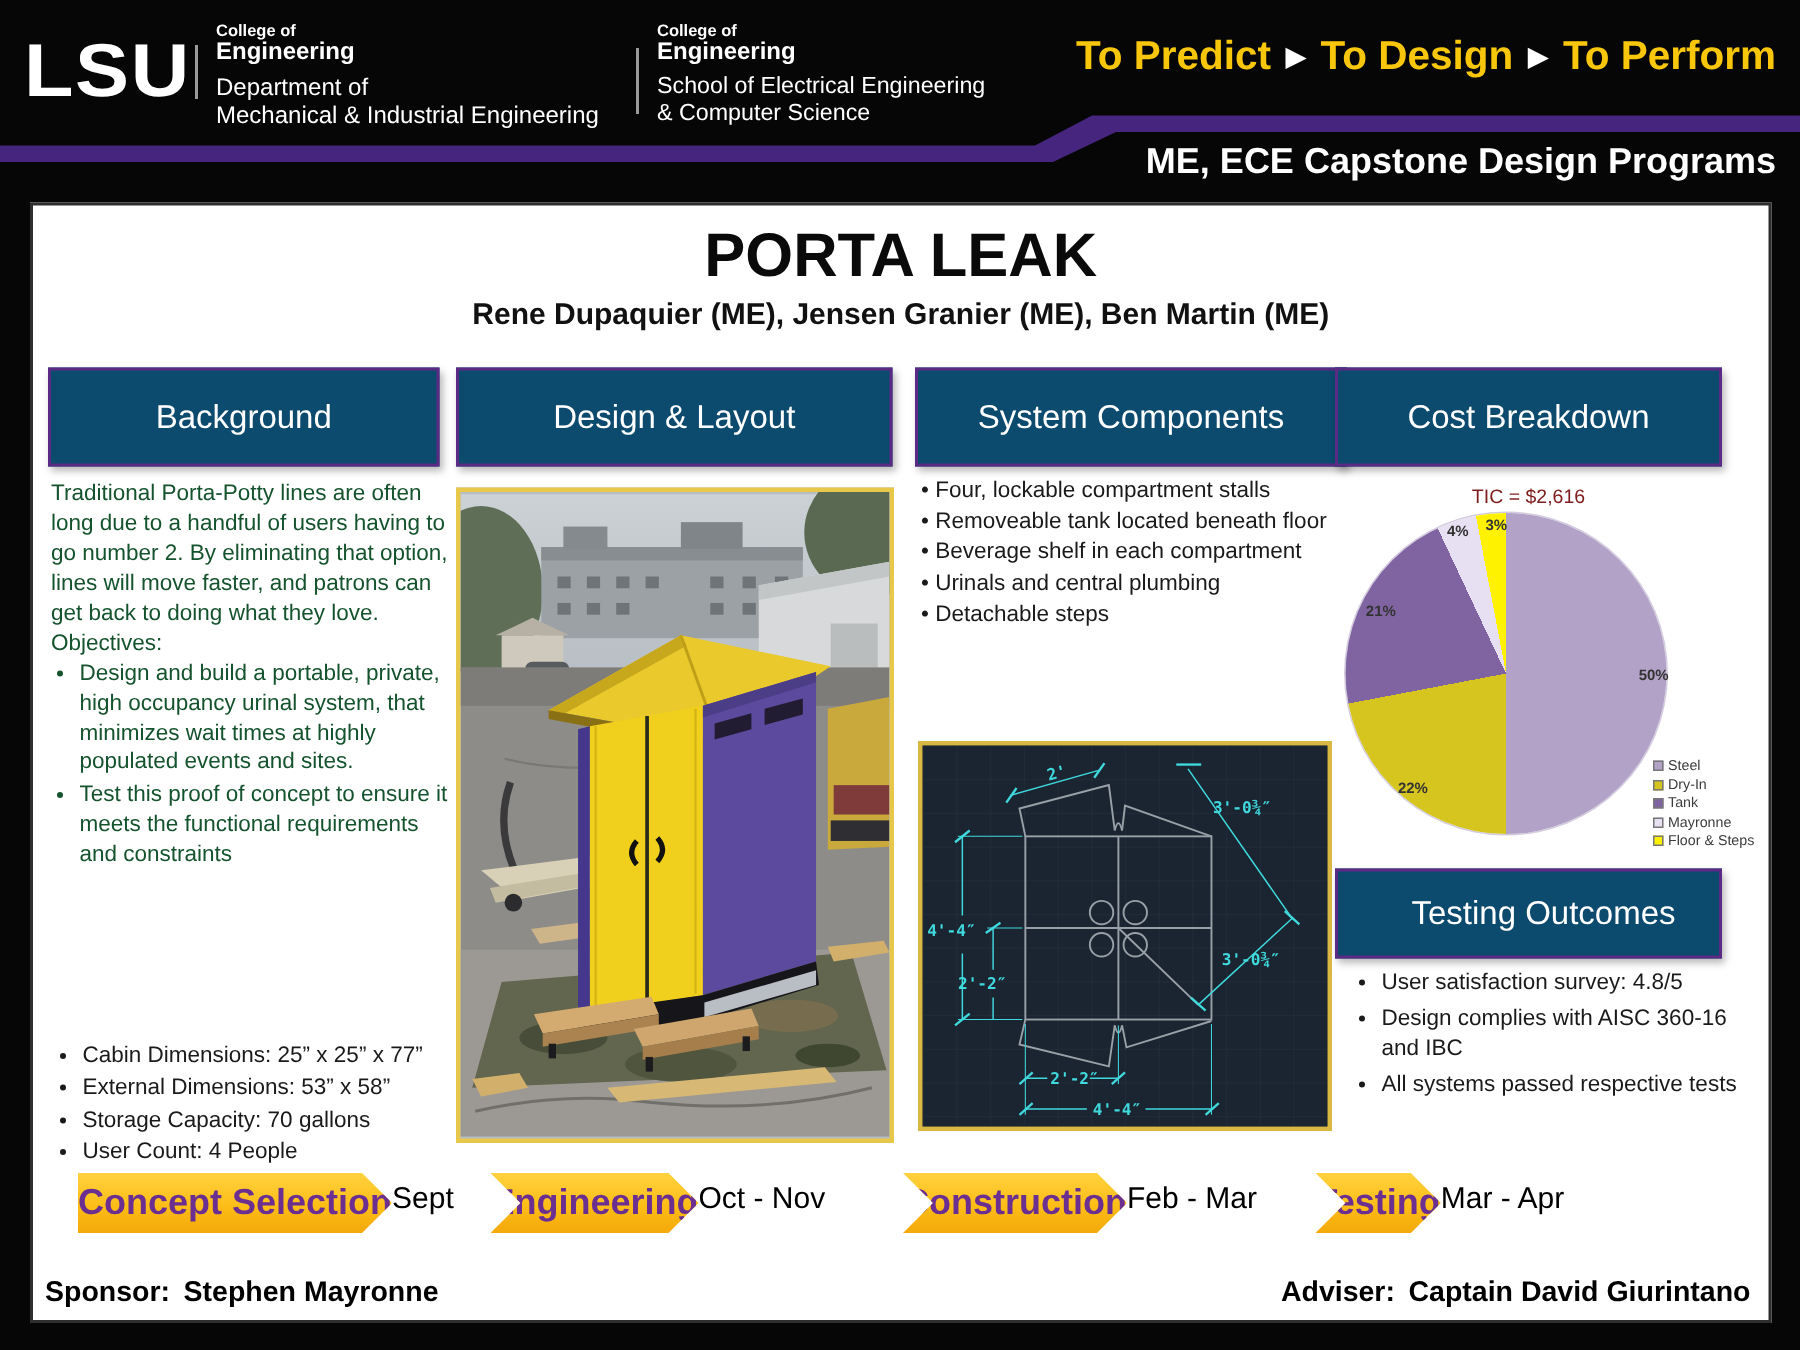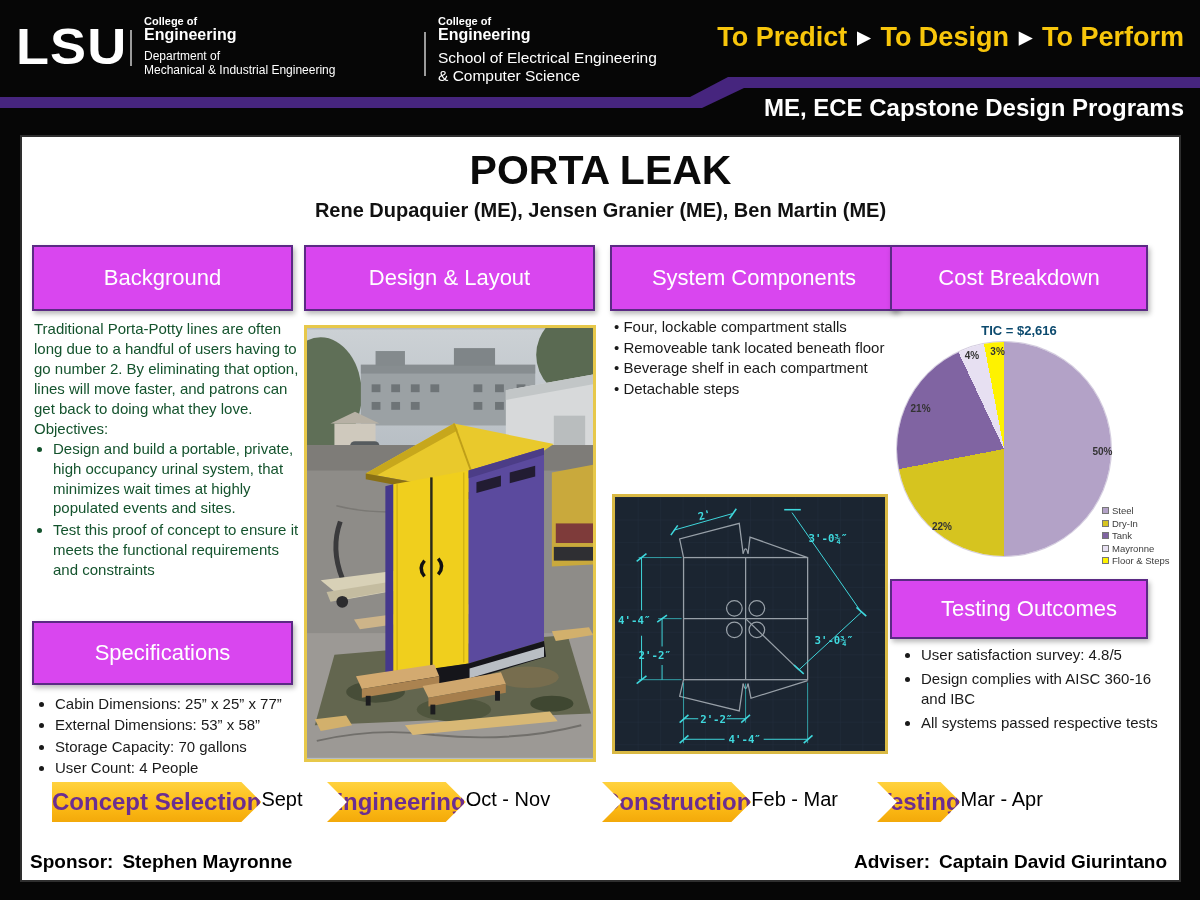--- a/index.html
+++ b/index.html
@@ -8,33 +8,33 @@
   
   .lsu-logo{position:absolute;left:16px;top:22px;color:#fff;font-size:50px;font-weight:800;line-height:1;letter-spacing:1px;transform:scaleX(1.08);transform-origin:left;}
   .vline{position:absolute;width:2px;background:#9a9a9a;}
   .vl1{left:130px;top:30px;height:36px;}
   .vl2{left:424px;top:32px;height:44px;}
   .college-block{position:absolute;color:#fff;}
   .cb1{left:144px;top:15px;}
   .cb2{left:438px;top:15px;}
   .c-small{font-size:11px;font-weight:700;line-height:1.1;}
   .c-eng{font-size:16px;font-weight:700;line-height:1.05;margin-bottom:5px;}
-  .c-line{font-size:12px;font-weight:500;line-height:1.2;}
+  .c-line{font-size:16px;font-weight:500;line-height:1.2;}
   .cb2 .c-line{font-size:15.5px;}
   .motto{position:absolute;right:16px;top:22px;font-size:27px;font-weight:700;color:#f8c60b;white-space:nowrap;}
   .motto .tri{color:#fff;font-size:17px;margin:0 10px;vertical-align:3px;}
   .program{position:absolute;right:16px;top:94px;font-size:24px;font-weight:700;color:#fff;}
   .stripe{position:absolute;left:0;top:0;width:1200px;height:130px;pointer-events:none;}
 
   
   .panel{position:absolute;left:20px;top:135px;width:1161px;height:747px;background:#fff;border:2px solid #2e2e2e;box-sizing:border-box;}
   .title{position:absolute;left:0;right:0;top:10px;text-align:center;font-size:41px;font-weight:800;color:#0a0a0a;}
   .authors{position:absolute;left:0;right:0;top:62px;text-align:center;font-size:20px;font-weight:700;color:#111;}
 
-  .sec-head{position:absolute;background:#d946ef;border:2px solid #5b2a84;box-shadow:2px 3px 5px rgba(0,0,0,.28);color:#fff;display:flex;align-items:center;justify-content:center;font-size:22px;font-weight:500;box-sizing:border-box;}
+  .sec-head{position:absolute;background:#0c4a6e;border:2px solid #5b2a84;box-shadow:2px 3px 5px rgba(0,0,0,.28);color:#fff;display:flex;align-items:center;justify-content:center;font-size:22px;font-weight:500;box-sizing:border-box;}
   .h-bg{left:10px;top:108px;width:261px;height:66px;}
   .h-dl{left:282px;top:108px;width:291px;height:66px;}
   .h-sc{left:588px;top:108px;width:288px;height:66px;}
   .h-cb{left:868px;top:108px;width:258px;height:66px;}
   .h-spec{left:10px;top:484px;width:261px;height:64px;}
   .h-to{left:868px;top:442px;width:258px;height:60px;padding-left:20px;}
 
   .bg-text{position:absolute;left:12px;top:182px;width:266px;font-size:15px;line-height:1.33;color:#14532d;}
   .bg-text ul{margin:0;padding-left:19px;}
   .bg-text li{margin-bottom:2px;}
@@ -45,21 +45,21 @@
   .to-list{position:absolute;left:882px;top:508px;width:252px;font-size:15px;line-height:1.38;color:#1a1a1a;margin:0;padding-left:17px;}
   .to-list li{margin-bottom:3px;}
 
   
   .photo-wrap{position:absolute;left:282px;top:188px;width:292px;height:437px;border:3px solid #e7c84a;box-sizing:border-box;background:#b7bdc2;overflow:hidden;}
   .cad-wrap{position:absolute;left:590px;top:357px;width:276px;height:260px;border:3px solid #d9b944;box-sizing:border-box;background:#1b2531;overflow:hidden;}
   .photo-wrap svg,.cad-wrap svg{display:block;width:100%;height:100%;}
   .cadtxt{font-family:"DejaVu Sans Mono",monospace;font-size:11px;font-weight:700;fill:#3fd9de;}
 
   
-  .chart-title{position:absolute;left:868px;top:186px;width:258px;text-align:center;font-size:13px;font-weight:700;color:#0c4a6e;}
+  .chart-title{position:absolute;left:868px;top:186px;width:258px;text-align:center;font-size:13px;font-weight:400;color:#7f1d1d;}
   .pie{position:absolute;left:875px;top:205px;width:214px;height:214px;border-radius:50%;box-shadow:0 0 0 1px rgba(130,110,160,.35);}
   .pie-lbl{position:absolute;transform:translate(-50%,-50%);font-size:10px;font-weight:700;color:#333;white-space:nowrap;}
   .pie-lbl:nth-child(1){left:96%;top:51%;}
   .pie-lbl:nth-child(2){left:21%;top:86%;}
   .pie-lbl:nth-child(3){left:11%;top:31%;}
   .pie-lbl:nth-child(4){left:35%;top:6%;}
   .pie-lbl:nth-child(5){left:47%;top:4%;}
   .legend{position:absolute;left:1080px;top:368px;display:flex;flex-direction:column;gap:1.5px;z-index:3;}
   .lg-row{display:flex;align-items:center;gap:3px;}
   .lg-sw{width:7px;height:7px;border:1px solid #777;box-sizing:border-box;flex:none;}
@@ -108,21 +108,20 @@
 
   <div class="panel">
 
     <div class="title">PORTA LEAK</div>
     <div class="authors">Rene Dupaquier (ME), Jensen Granier (ME), Ben Martin (ME)</div>
 
     <div class="sec-head h-bg">Background</div>
     <div class="sec-head h-dl">Design &amp; Layout</div>
     <div class="sec-head h-sc">System Components</div>
     <div class="sec-head h-cb">Cost Breakdown</div>
-    <div class="sec-head h-spec">Specifications</div>
     <div class="sec-head h-to">Testing Outcomes</div>
 
     <div class="bg-text">
       <div>Traditional Porta-Potty lines are often long due to a handful of users having to go number 2. By eliminating that option, lines will move faster, and patrons can get back to doing what they love.</div>
       <div class="obj-label">Objectives:</div>
       <ul>
           <li>Design and build a portable, private, high occupancy urinal system, that minimizes wait times at highly populated events and sites.</li>
           <li>Test this proof of concept to ensure it meets the functional requirements and constraints</li>
         </ul>
     </div>
@@ -131,20 +130,21 @@
         <li>Cabin Dimensions: 25” x 25” x 77”</li>
         <li>External Dimensions: 53” x 58”</li>
         <li>Storage Capacity: 70 gallons</li>
         <li>User Count: 4 People</li>
       </ul>
 
     <ul class="sc-list">
         <li>Four, lockable compartment stalls</li>
         <li>Removeable tank located beneath floor</li>
         <li>Beverage shelf in each compartment</li>
+        <li>Urinals and central plumbing</li>
         <li>Detachable steps</li>
       </ul>
 
     <ul class="to-list">
         <li>User satisfaction survey: 4.8/5</li>
         <li>Design complies with AISC 360-16 and IBC</li>
         <li>All systems passed respective tests</li>
       </ul>
 
     <div class="photo-wrap">

